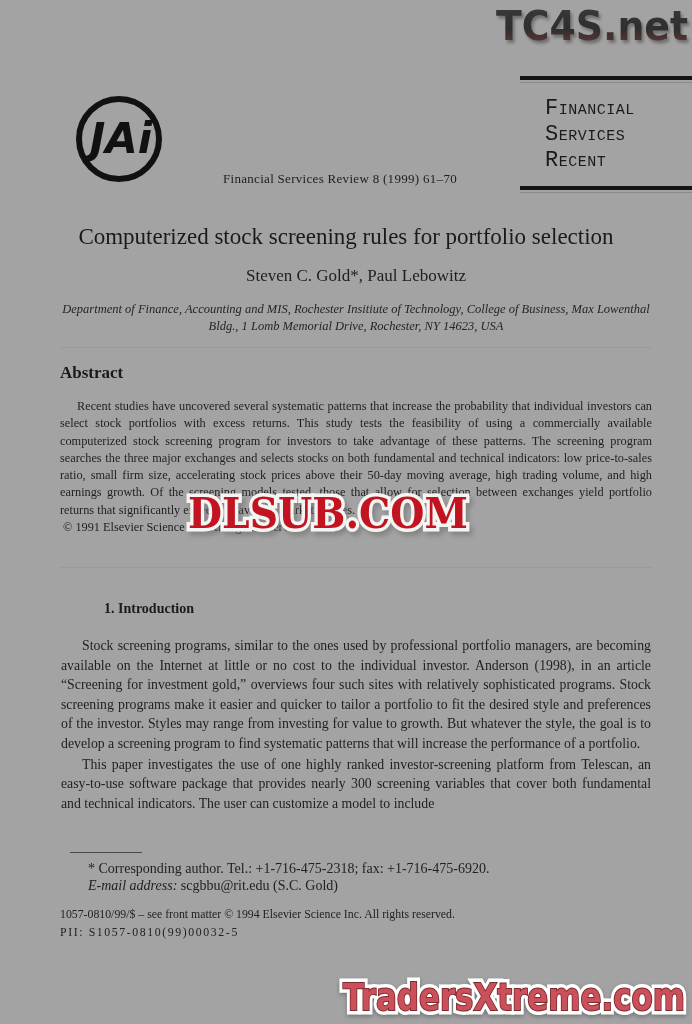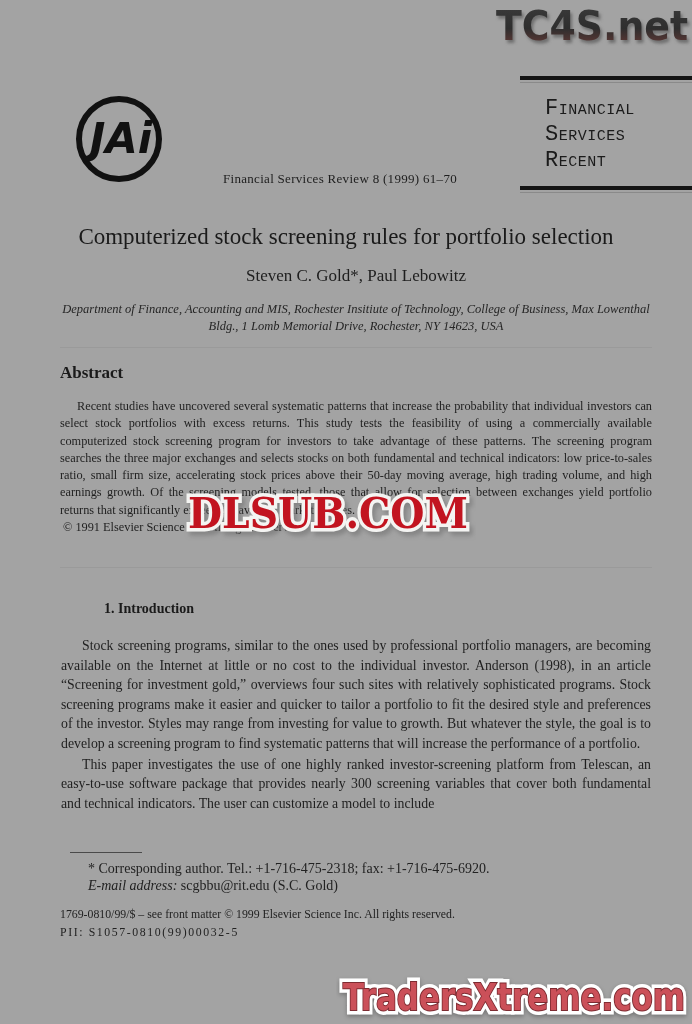--- a/index.html
+++ b/index.html
@@ -130,21 +130,21 @@
     <p>This paper investigates the use of one highly ranked investor-screening platform from Telescan, an easy-to-use software package that provides nearly 300 screening variables that cover both fundamental and technical indicators. The user can customize a model to include</p>
   </div>
 
   <div class="abs footnote-rule"></div>
   <div class="abs footnote">
     <div>* Corresponding author. Tel.: +1-716-475-2318; fax: +1-716-475-6920.</div>
     <div><span class="em">E-mail address:</span><span> scgbbu@rit.edu (S.C. Gold)</span></div>
   </div>
 
   <div class="abs imprint">
-    <div>1769-0810/99/$ – see front matter © 1999 Elsevier Science Inc. All rights reserved.</div>
+    <div>1057-0810/99/$ – see front matter © 1994 Elsevier Science Inc. All rights reserved.</div>
     <div class="pii">PII: S1057-0810(99)00032-5</div>
   </div>
 
   <div class="abs wm-bottom">
     <svg width="356" height="52">
       <g style="filter:drop-shadow(0 2px 2px rgba(0,0,0,0.28))">
         <text x="178" y="38" text-anchor="middle" font-family="DejaVu Sans, sans-serif" font-weight="bold" font-size="38" textLength="342" lengthAdjust="spacingAndGlyphs" stroke="#ffffff" stroke-width="9" paint-order="stroke" fill="#ffffff">TradersXtreme.com</text>
         <text x="178" y="38" text-anchor="middle" font-family="DejaVu Sans, sans-serif" font-weight="bold" font-size="38" textLength="342" lengthAdjust="spacingAndGlyphs" stroke="#7d2b31" stroke-width="2" paint-order="stroke" fill="#cb5059">TradersXtreme.com</text>
       </g>
     </svg>

